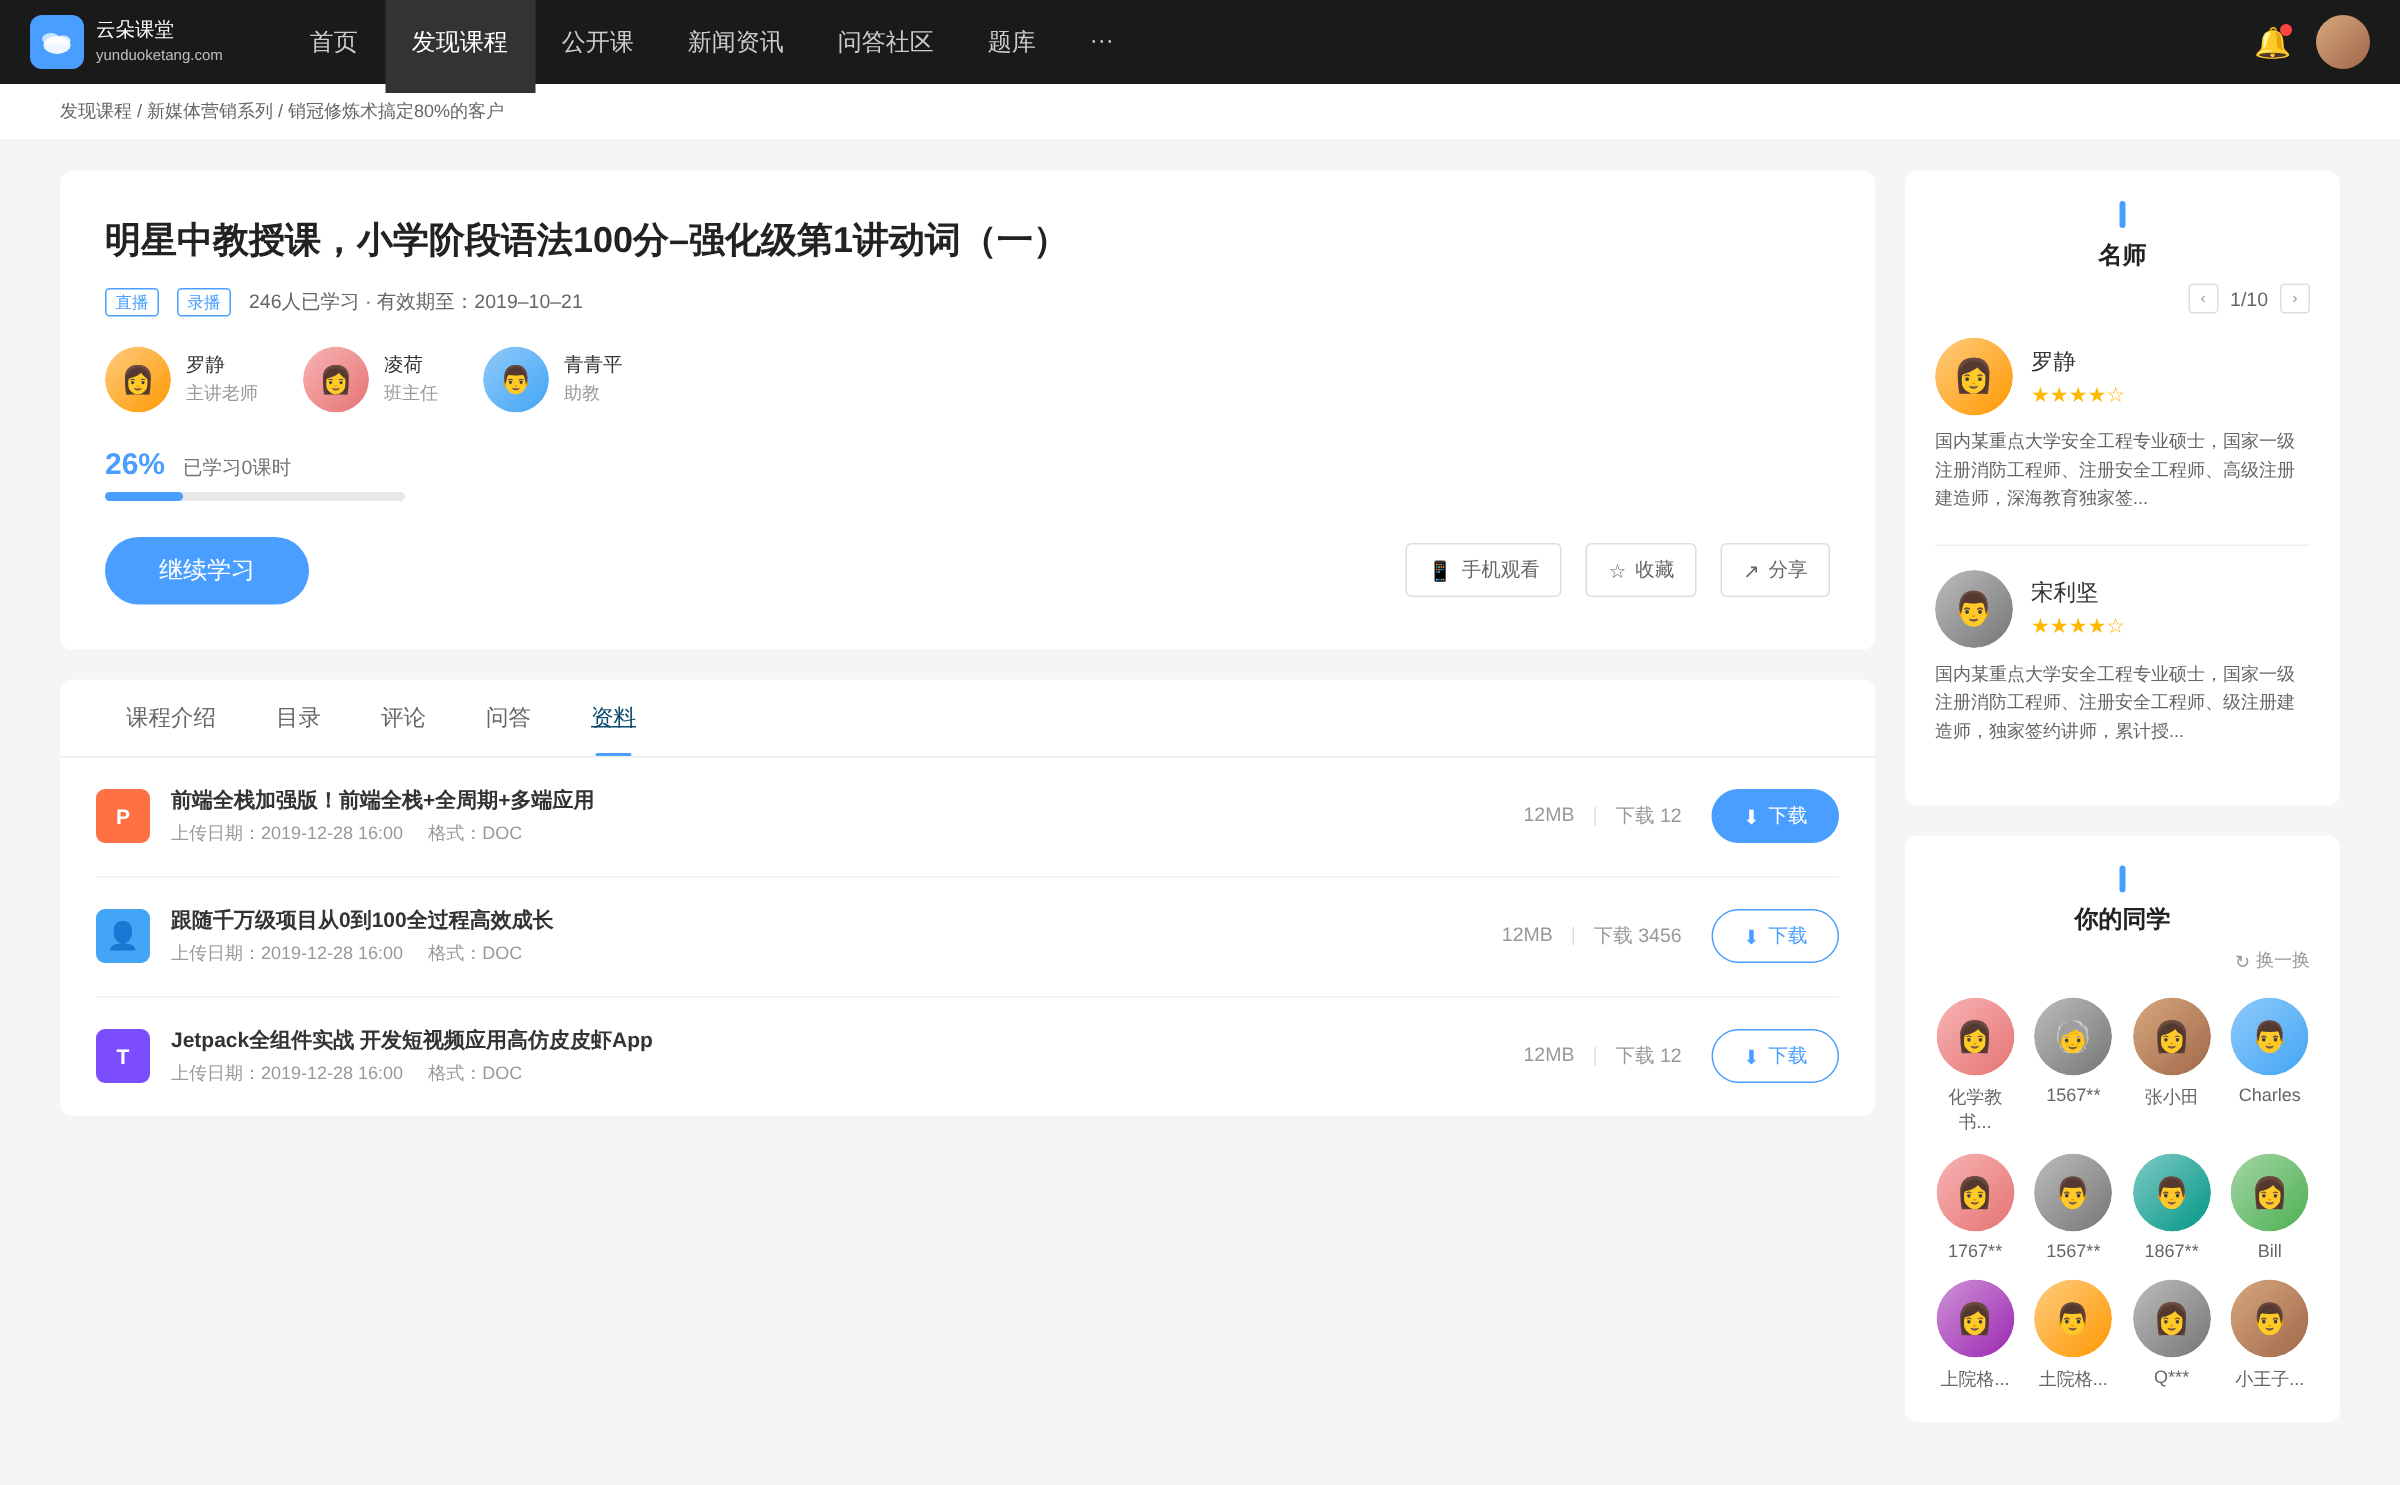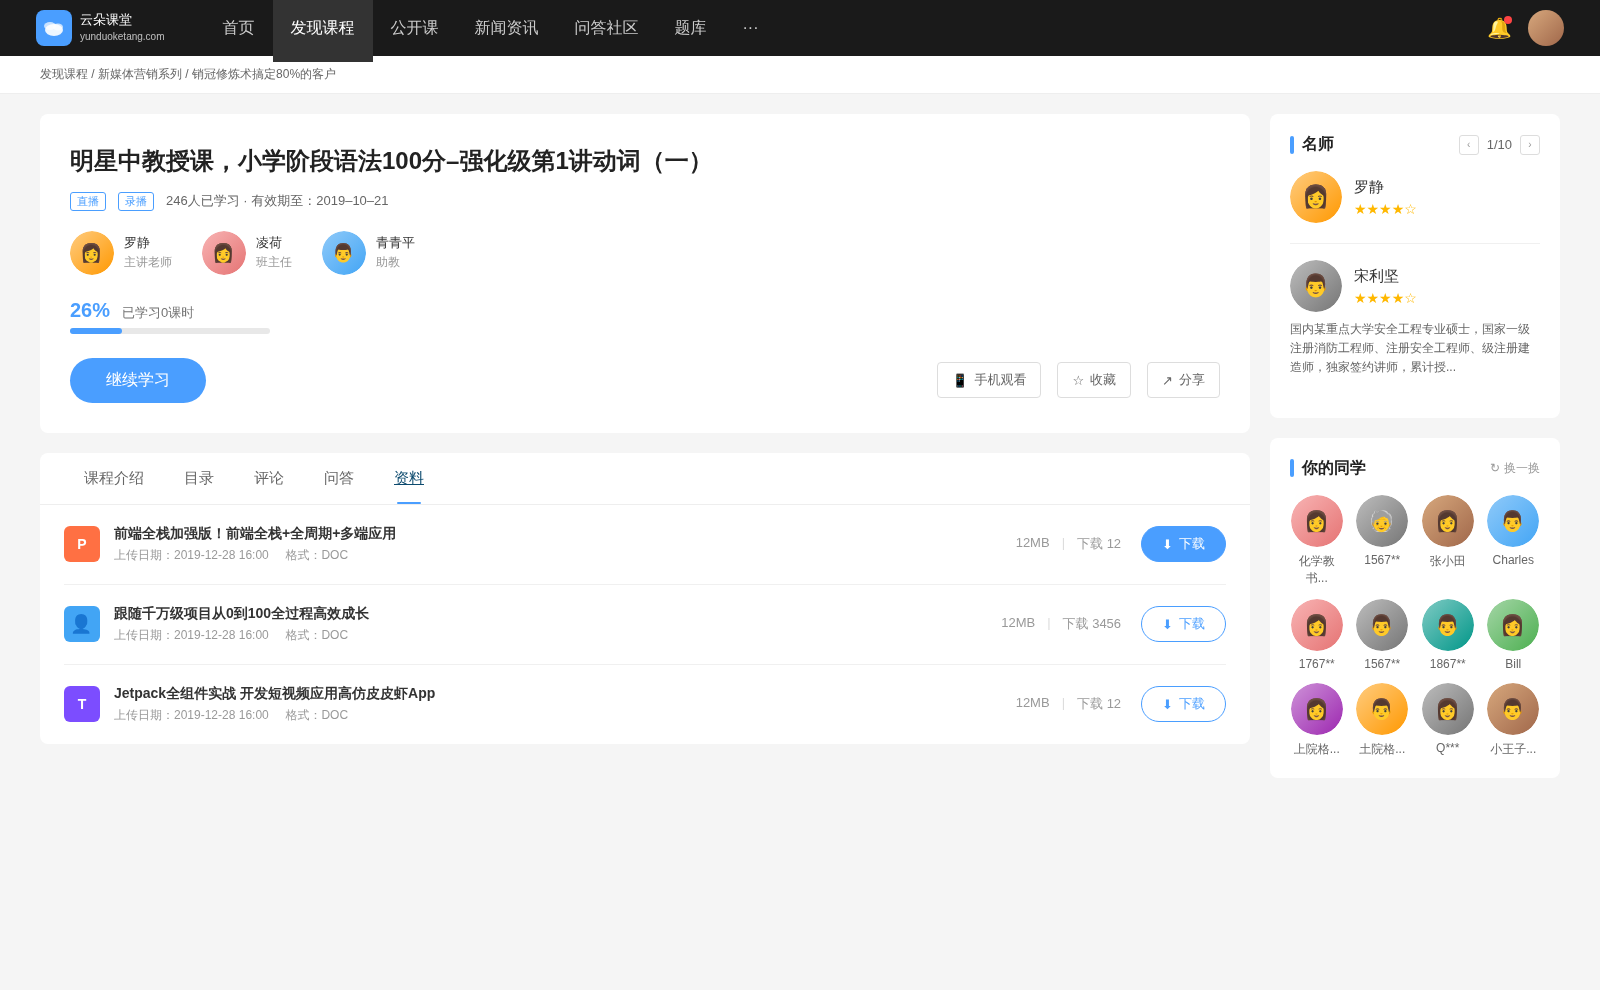--- a/index.html
+++ b/index.html
@@ -1,19 +1,19 @@
 <!DOCTYPE html>
 <html><head>
   <meta charset="utf-8">
   <style>
     * { box-sizing: border-box; margin: 0; padding: 0; }
     body { font-family: -apple-system, BlinkMacSystemFont, 'PingFang SC', 'Microsoft YaHei', sans-serif; background: #f5f5f5; font-size: 14px; color: #333; }
 
     
-    .nav { background: #1a1a1a; height: 56px; display: flex; align-items: center; padding: 0 36px; gap: 0; }
+    .nav { background: #1a1a1a; height: 56px; display: flex; align-items: center; padding: 0 20px; gap: 0; }
     .nav-logo { display: flex; align-items: center; gap: 8px; margin-right: 40px; }
     .nav-logo-icon { width: 36px; height: 36px; background: #4a9eff; border-radius: 8px; display: flex; align-items: center; justify-content: center; color: white; font-weight: bold; font-size: 12px; }
     .nav-logo-text { color: white; font-size: 13px; line-height: 1.2; }
     .nav-items { display: flex; align-items: center; gap: 0; flex: 1; }
     .nav-item { color: #ccc; padding: 0 18px; height: 68px; display: flex; align-items: center; font-size: 16px; cursor: pointer; }
     .nav-item.active { background: #333; color: white; }
     .nav-right { display: flex; align-items: center; gap: 16px; margin-left: auto; }
     .nav-bell { color: #ccc; font-size: 20px; position: relative; cursor: pointer; }
     .nav-bell-dot { width: 8px; height: 8px; background: #ff4444; border-radius: 50%; position: absolute; top: 0; right: 0; }
     .nav-avatar { width: 36px; height: 36px; border-radius: 50%; background: #888; overflow: hidden; cursor: pointer; }
@@ -70,21 +70,21 @@
     .resource-info { flex: 1; }
     .resource-name { font-size: 14px; color: #333; font-weight: 700; margin-bottom: 4px; }
     .resource-meta { font-size: 12px; color: #999; }
     .resource-stats { display: flex; align-items: flex-start; gap: 12px; color: #999; font-size: 13px; margin-right: 20px; white-space: nowrap; }
     .resource-stats-divider { color: #ddd; }
     .btn-download { border: 1px solid #4a9eff; color: #4a9eff; background: white; border-radius: 20px; padding: 8px 20px; font-size: 13px; cursor: pointer; display: flex; align-items: center; gap: 6px; white-space: nowrap; }
     .btn-download-filled { background: #4a9eff; color: white; border: 1px solid #4a9eff; border-radius: 20px; padding: 8px 20px; font-size: 13px; cursor: pointer; display: flex; align-items: center; gap: 6px; white-space: nowrap; }
 
     
     .sidebar-card { background: white; border-radius: 8px; margin-bottom: 20px; padding: 20px; }
-    .sidebar-title { font-size: 16px; font-weight: bold; color: #222; display: flex; align-items: center; gap: 8px; margin-bottom: 16px; }
+    .sidebar-title { font-size: 16px; font-weight: bold; color: #222; display: flex; align-items: center; gap: 8px; margin-bottom: 16px; flex-direction: column; }
     .sidebar-title-bar { width: 4px; height: 18px; background: #4a9eff; border-radius: 2px; }
     .sidebar-title-right { margin-left: auto; display: flex; align-items: center; gap: 8px; font-size: 12px; color: #999; font-weight: normal; }
     .sidebar-title-right .page-info { font-size: 13px; color: #666; }
     .sidebar-title-right .nav-btn { width: 20px; height: 20px; border: 1px solid #ddd; border-radius: 3px; display: flex; align-items: center; justify-content: center; cursor: pointer; font-size: 10px; color: #999; }
 
     
     .teacher-sidebar-item { margin-bottom: 20px; }
     .teacher-sidebar-top { display: flex; align-items: center; gap: 12px; margin-bottom: 8px; }
     .teacher-sidebar-avatar { width: 52px; height: 52px; border-radius: 50%; overflow: hidden; flex-shrink: 0; }
     .teacher-sidebar-info { }
@@ -315,20 +315,21 @@
       <div class="teacher-sidebar-item">
         <div class="teacher-sidebar-top">
           <div class="teacher-sidebar-avatar">
             <div class="av-orange" style="width:100%;height:100%;border-radius:50%;display:flex;align-items:center;justify-content:center;font-size:22px;">👩</div>
           </div>
           <div class="teacher-sidebar-info">
             <div class="teacher-sidebar-name">罗静</div>
             <div class="stars">★★★★☆</div>
           </div>
         </div>
+        <div class="teacher-sidebar-desc">国内某重点大学安全工程专业硕士，国家一级注册消防工程师、注册安全工程师、高级注册建造师，深海教育独家签...</div>
       </div>
 
       <hr class="teacher-sidebar-divider">
 
       <div class="teacher-sidebar-item">
         <div class="teacher-sidebar-top">
           <div class="teacher-sidebar-avatar">
             <div class="av-gray" style="width:100%;height:100%;border-radius:50%;display:flex;align-items:center;justify-content:center;font-size:22px;">👨</div>
           </div>
           <div class="teacher-sidebar-info">

